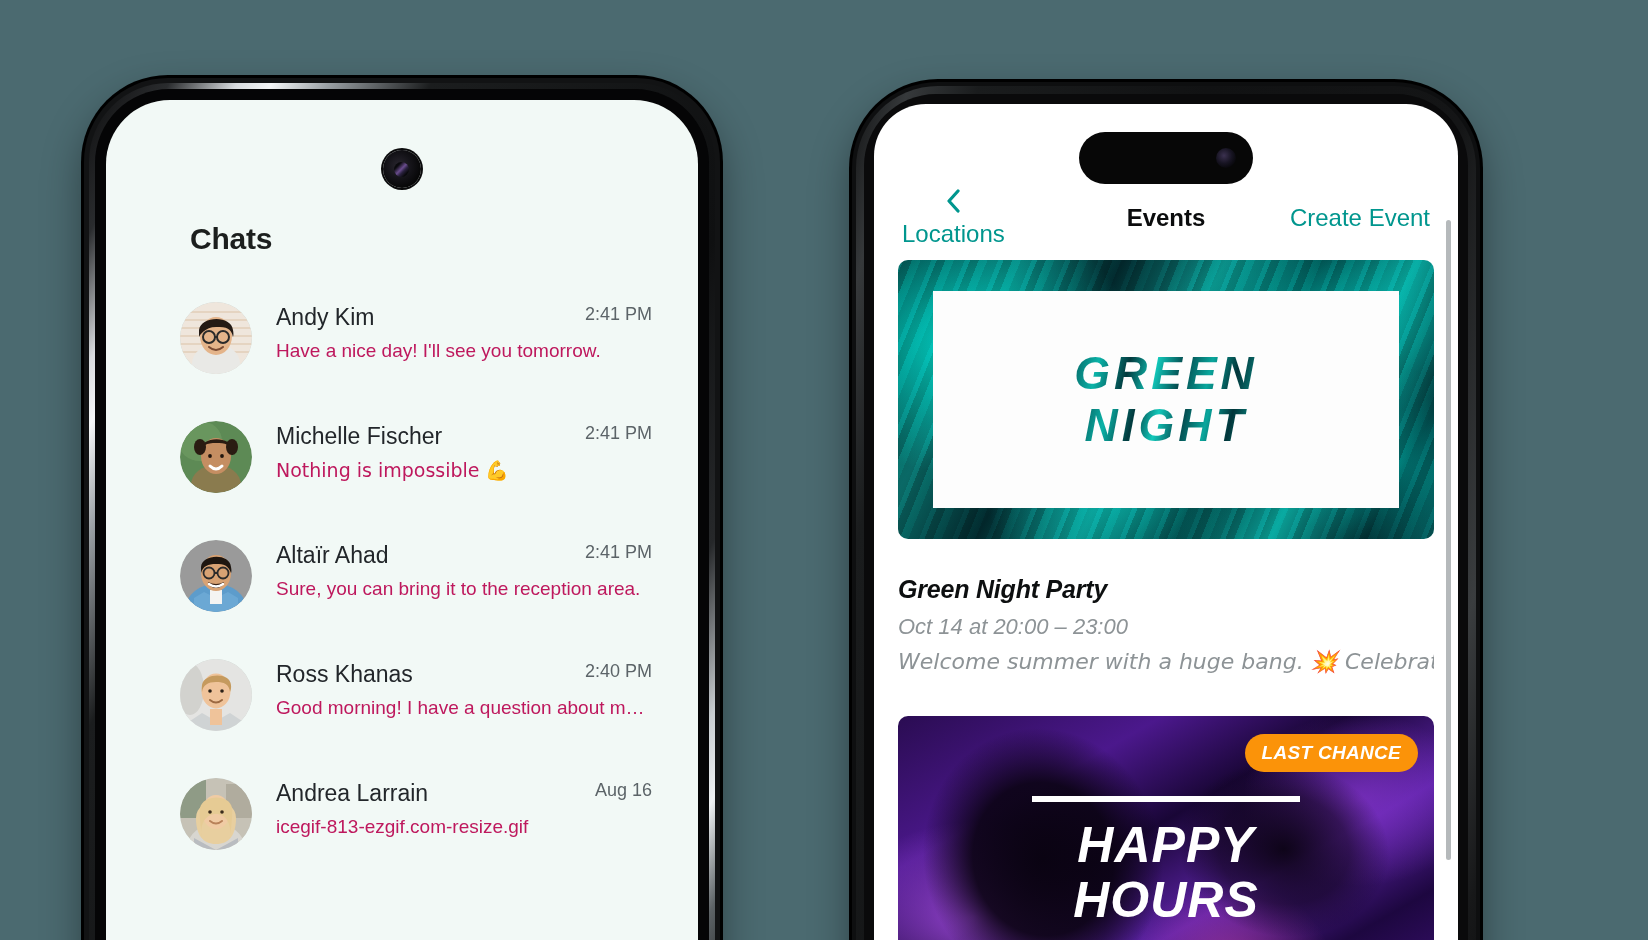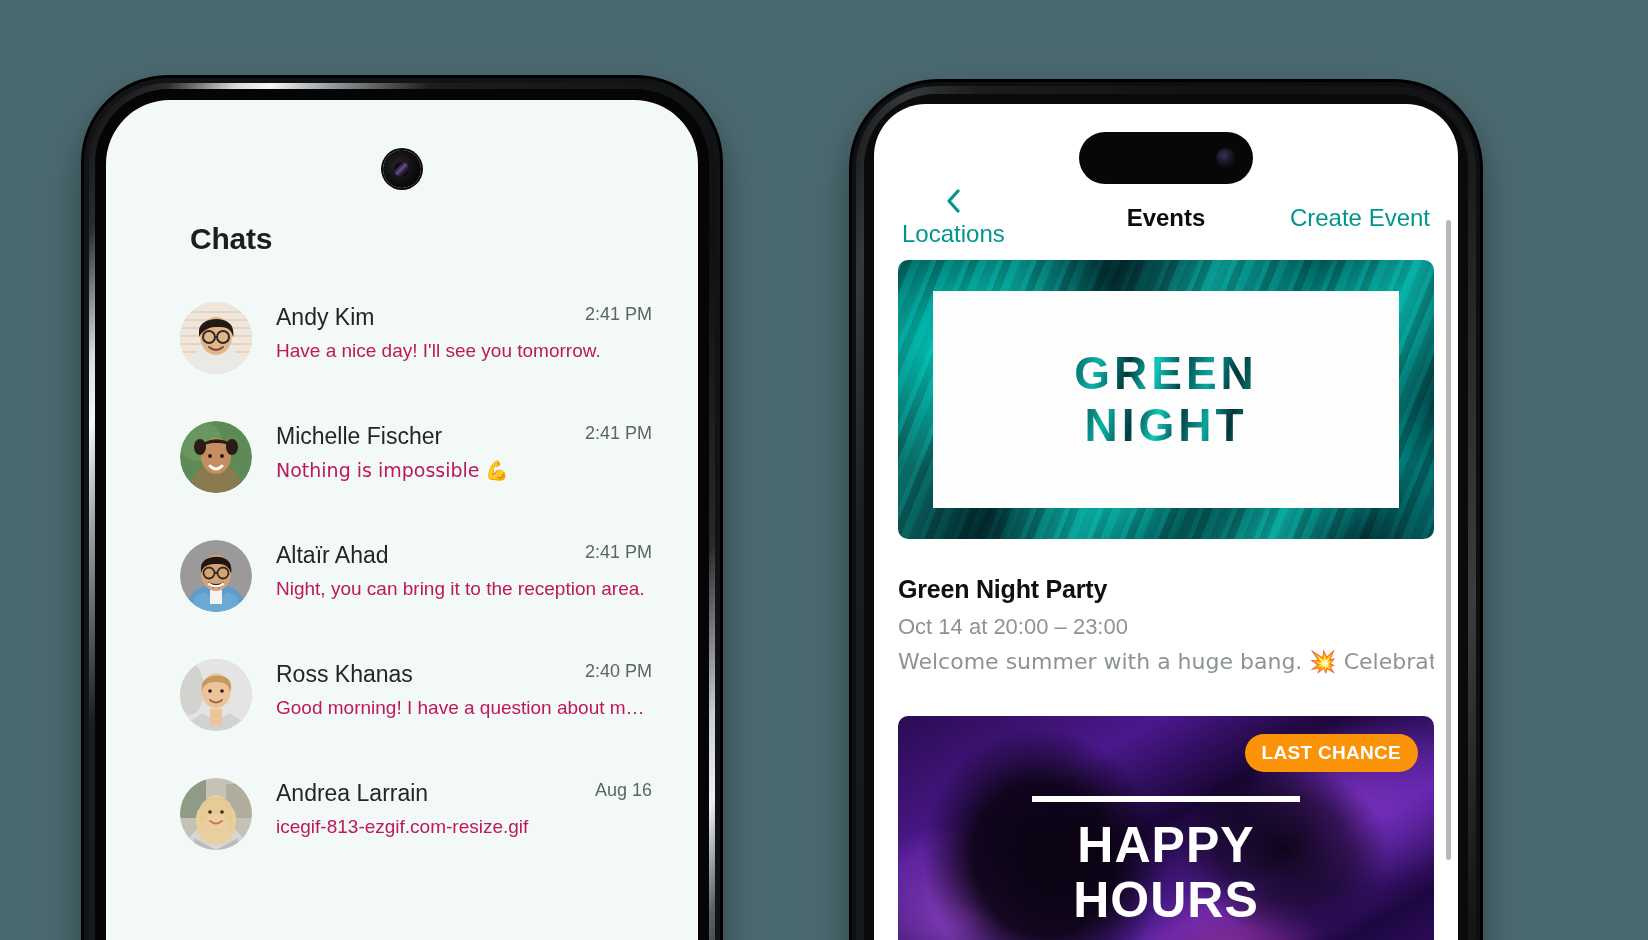--- a/index.html
+++ b/index.html
@@ -132,21 +132,21 @@
     font-size:24px; font-weight:bold; color:#0b0c0d;
   }
   .nav-action {
     margin-left:auto; color:#00968e; font-size:24px; white-space:nowrap;
   }
 
   .feed {
     position:absolute; left:0; right:0; top:148px; bottom:0;
     overflow:hidden;
   }
-  .event-card { padding:8px 24px; }
+  .event-card { padding:8px 24px;font-style:italic; }
   .banner {
     position:relative; width:100%; height:279px;
     border-radius:10px; overflow:hidden;
   }
   
   .banner-green {
     background:
       radial-gradient(ellipse 55% 80% at 12% 30%, rgba(0,224,210,.85) 0%, rgba(0,90,90,0) 58%),
       radial-gradient(ellipse 40% 70% at 40% 80%, rgba(8,200,190,.65) 0%, rgba(0,70,72,0) 60%),
       radial-gradient(ellipse 50% 60% at 78% 22%, rgba(0,210,198,.6) 0%, rgba(0,60,62,0) 62%),
@@ -331,21 +331,21 @@
               <path d="M28 42q8 4 16 0q-2 6-8 6t-8-6z" fill="#3a2418"></path>
               <path d="M29 44q7 5 14 0" stroke="#fff" stroke-width="2.4" fill="none" stroke-linecap="round"></path>
             </g>
             </svg>
         </div>
         <div class="chat-body">
           <div class="chat-top">
             <span class="chat-name">Altaïr Ahad</span>
             <span class="chat-time">2:41 PM</span>
           </div>
-          <div class="chat-msg">Night, you can bring it to the reception area.</div>
+          <div class="chat-msg">Sure, you can bring it to the reception area.</div>
         </div>
       </div>
 
       <div class="chat-row">
         <div class="avatar">
           <svg viewBox="0 0 72 72">
               <defs>
                 <clipPath id="c4">
                   <circle cx="36" cy="36" r="36"></circle>
                 </clipPath>

